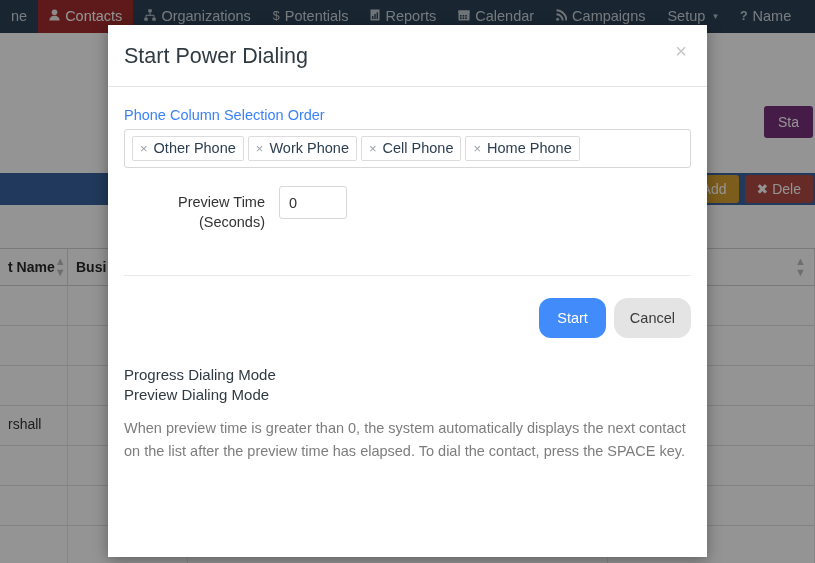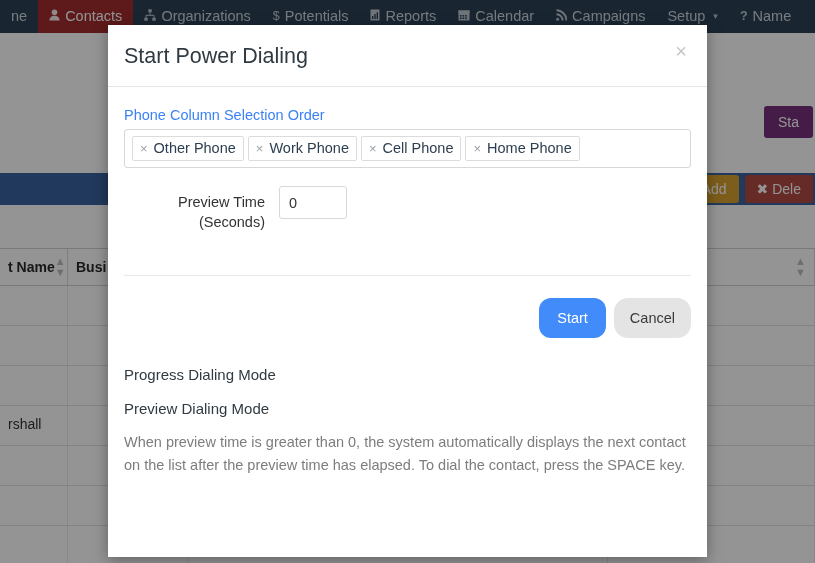--- a/index.html
+++ b/index.html
@@ -158,21 +158,21 @@
     font-family: "Liberation Sans", sans-serif;
   }
 
   .info-head {
     font-size: 15px; color:#2f3a42; margin: 28px 0 0 0; font-weight: normal;
   }
   .info-p {
     font-size: 14.5px; color:#7d7d7d; line-height: 1.55;
     margin: 14px 0 0 0;
   }
-  .info-head.second { margin-top: 17px; }
+  .info-head.second { margin-top: 3px; }
 </style>
 </head>
 <body>
 
 <div id="app-background">
 
   <div class="navbar">
     <div class="nav-item">
       <span>ne</span>
     </div>

